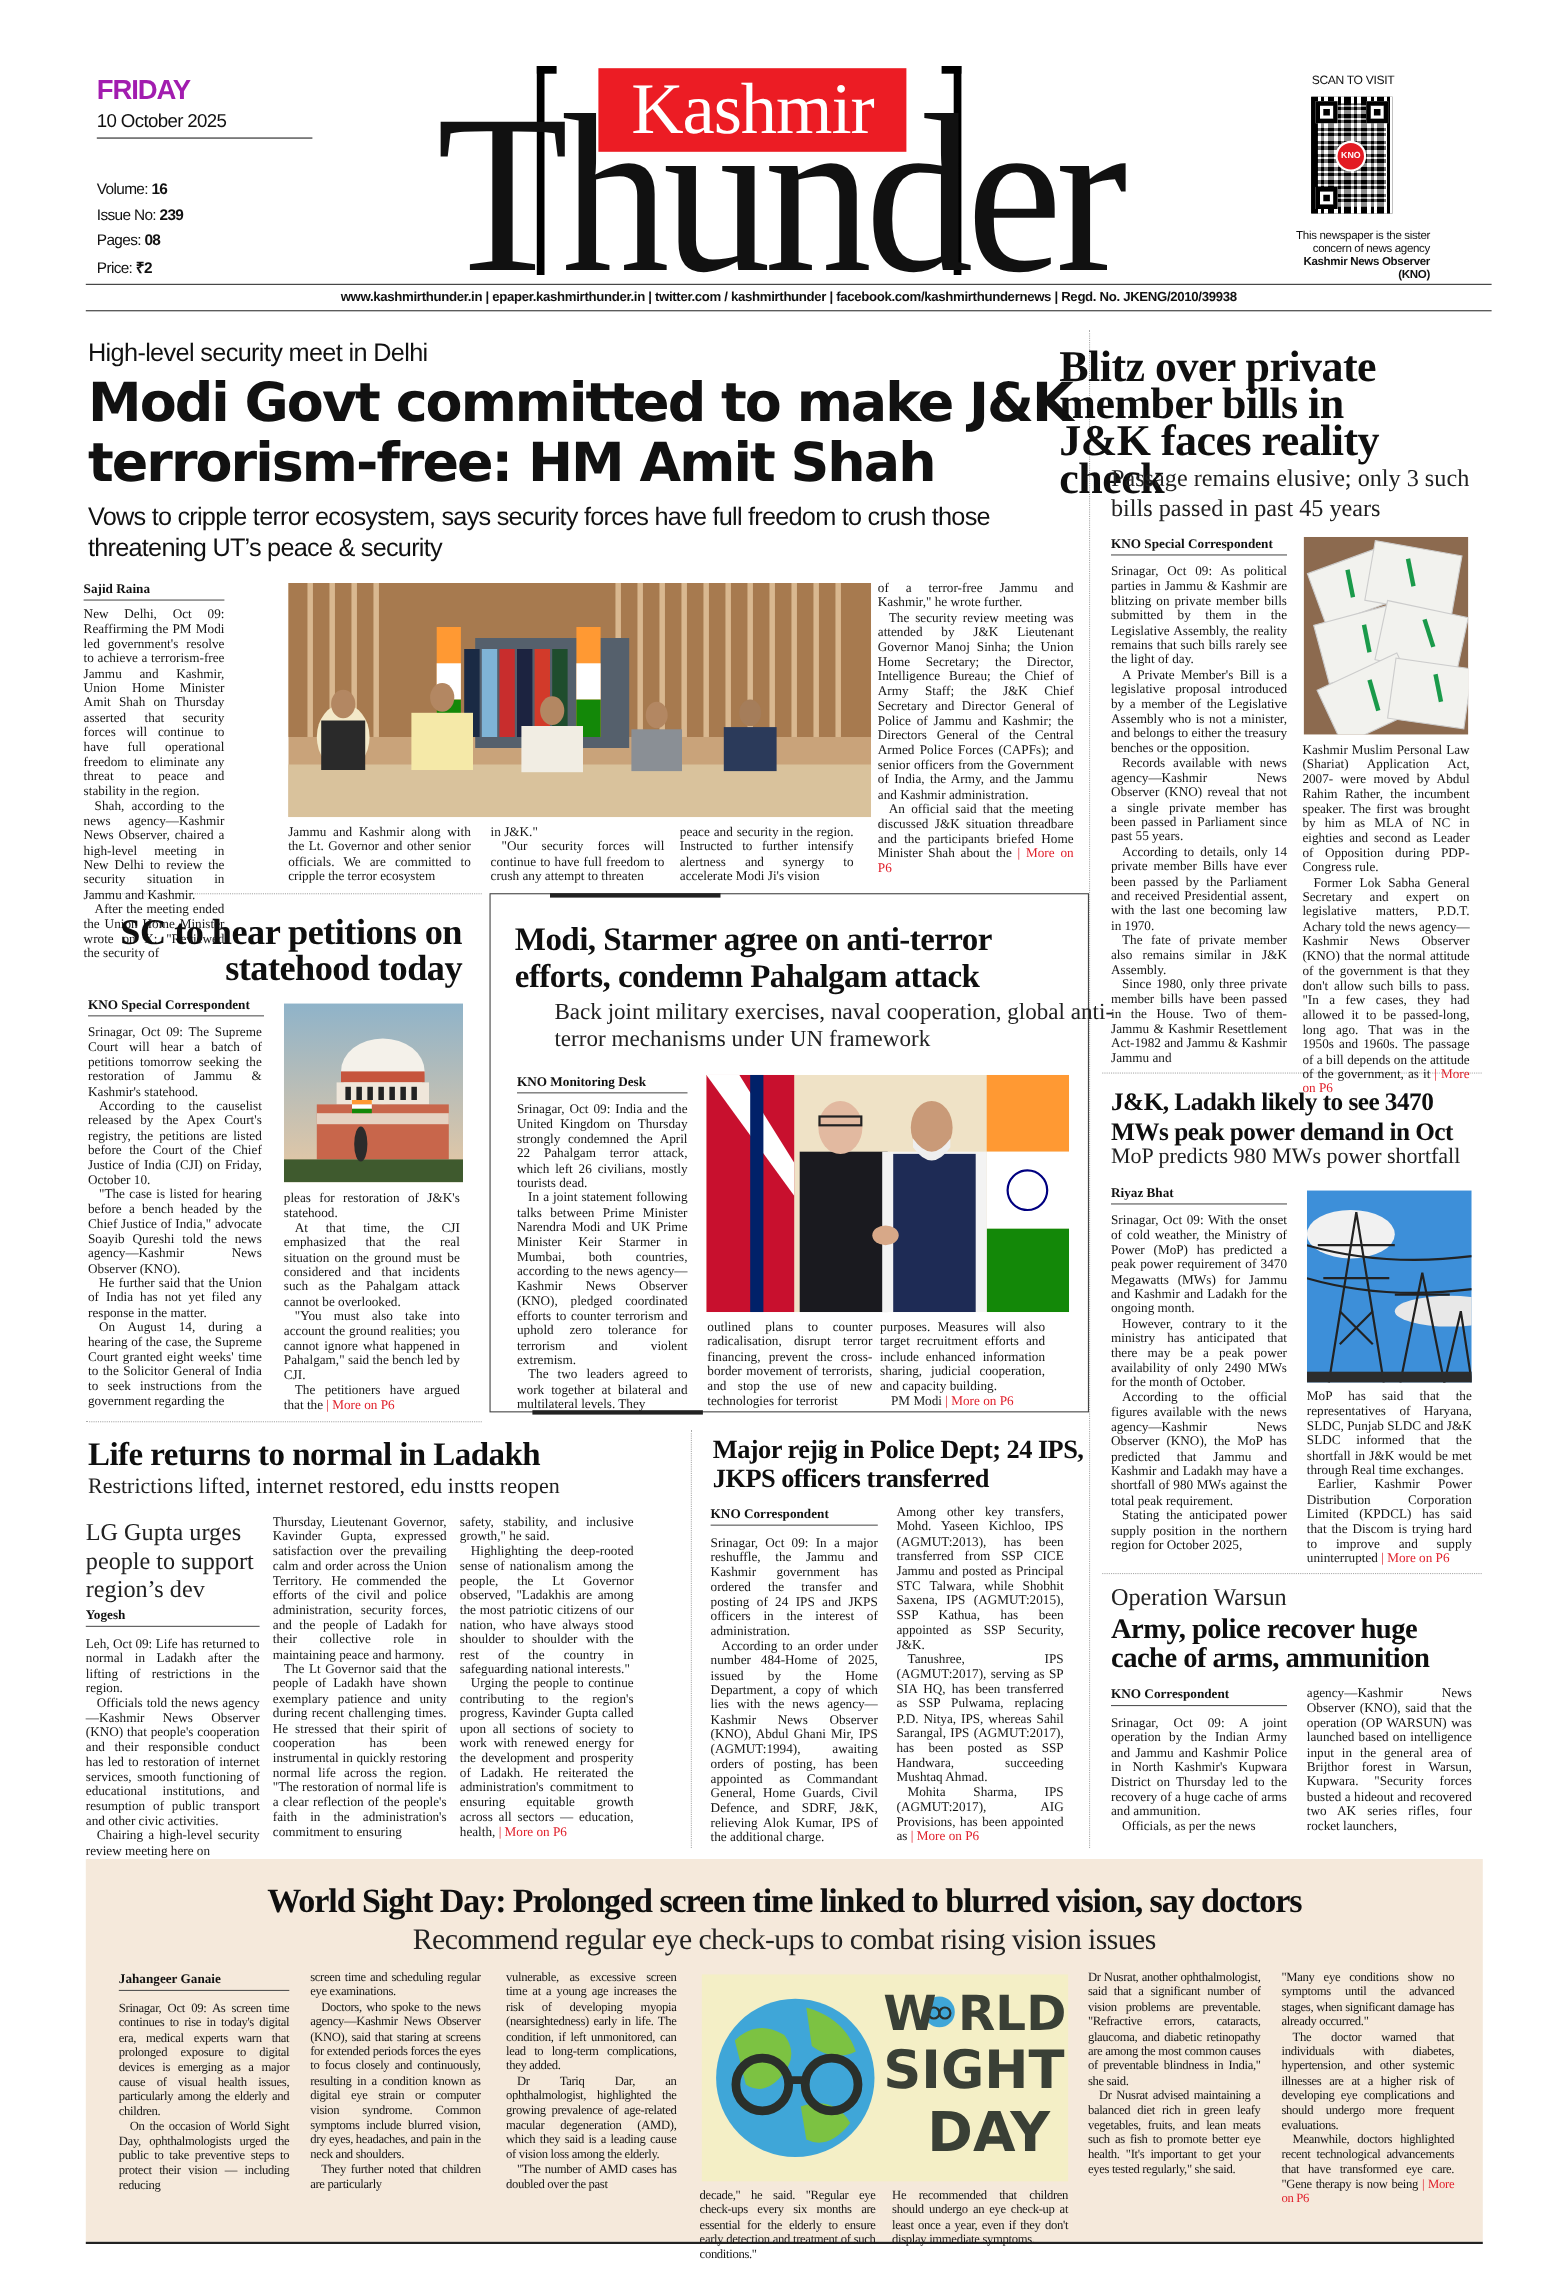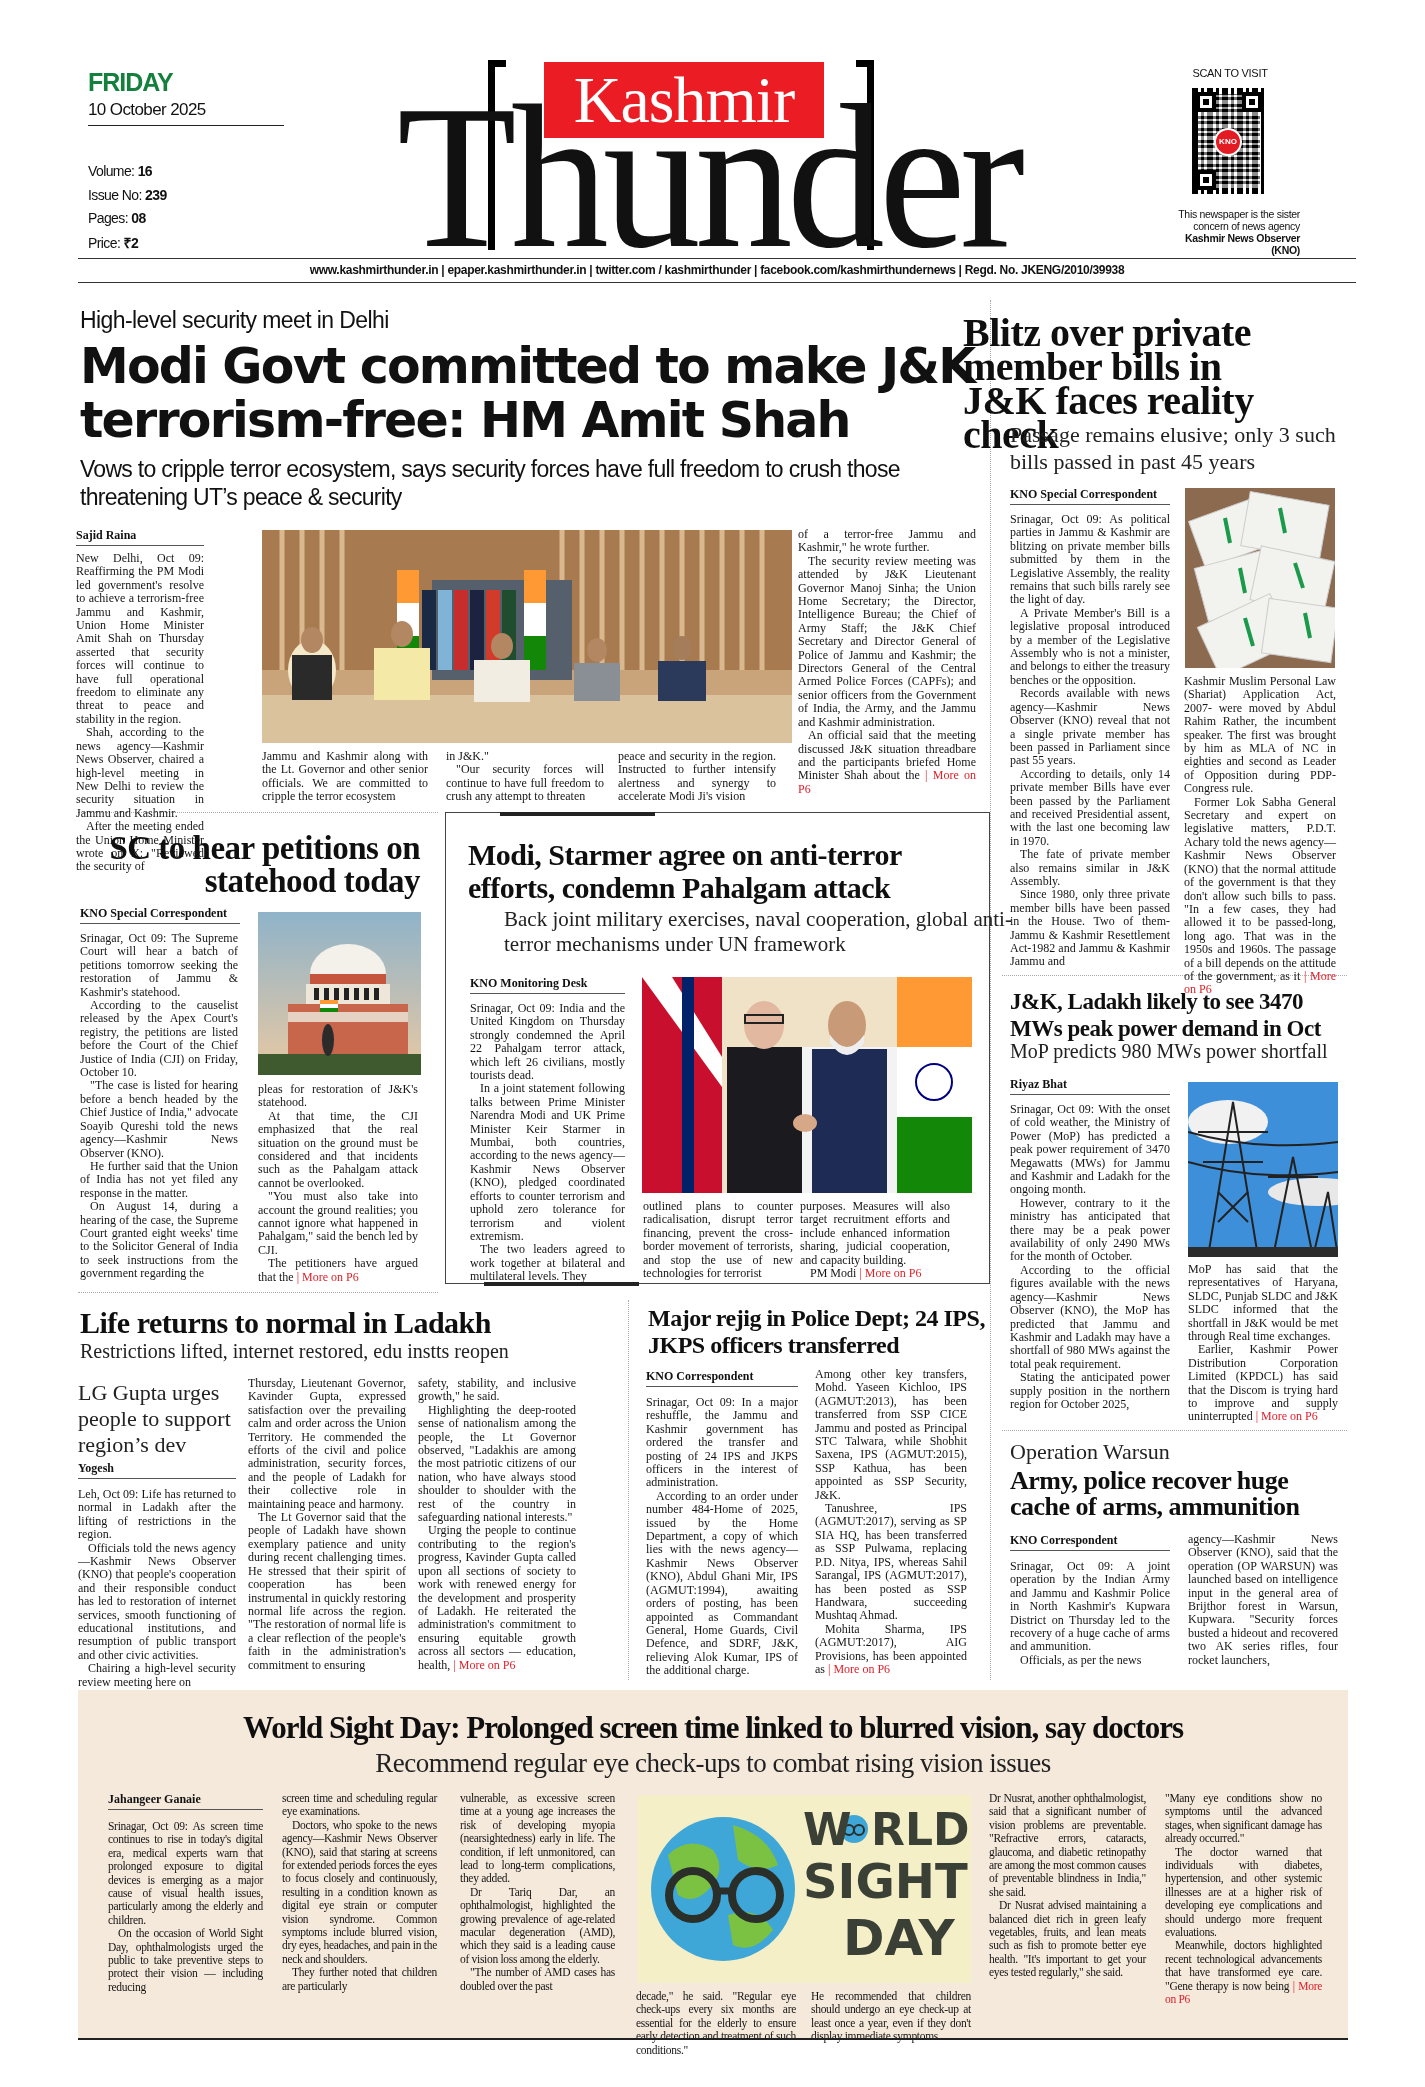--- a/index.html
+++ b/index.html
@@ -12,21 +12,21 @@
   .body-text p:first-child { text-indent: 0; }
   .more { color: #e0202b; }
   .byline { font-family: "Liberation Serif", serif; font-weight: bold; font-size: 12px; border-bottom: 1px solid #555; padding-bottom: 2px; margin-bottom: 6px; }
   .hl { font-family: "Liberation Serif", serif; font-weight: bold; letter-spacing: -0.5px; line-height: 1.0; color: #0f0f0f; }
   .dek { font-family: "Liberation Serif", serif; font-weight: normal; line-height: 1.05; color: #222; }
   .photo { overflow: hidden; }
   .dot-rule { border-top: 1px dotted #aaa; }
   .vrule { border-left: 1px dotted #aaa; }
 
   
-  #day { left: 88px; top: 68px; font-size: 25px; font-weight: bold; color: #15803d; letter-spacing: -1px; }
+  #day { left: 88px; top: 68px; font-size: 25px; font-weight: bold; color: #a21caf; letter-spacing: -1px; }
   #date { left: 88px; top: 100px; font-size: 17px; letter-spacing: -0.6px; }
   #date-rule { left: 88px; top: 125px; width: 196px; border-top: 1.5px solid #222; }
   .meta { left: 88px; font-size: 14px; letter-spacing: -0.6px; }
   #logo-bracket-l { left: 488px; top: 60px; width: 18px; height: 190px; border-left: 7px solid #000; border-top: 7px solid #000; border-bottom: 0; }
   #logo-bracket-r { left: 856px; top: 60px; width: 18px; height: 190px; border-right: 7px solid #000; border-top: 7px solid #000; }
   #logo-red { left: 544px; top: 62px; width: 280px; height: 76px; background: #ec1c24; color: #fff; font-family: "Liberation Serif", serif; font-size: 66px; line-height: 76px; text-align: center; letter-spacing: -1px; }
   #logo-thunder { left: 348px; top: 82px; width: 720px; font-family: "Liberation Serif", serif; font-size: 196px; line-height: 190px; letter-spacing: -6px; text-align: center; transform: scaleY(1.05); }
   #scan { left: 1170px; top: 67px; width: 120px; text-align: center; font-size: 11px; letter-spacing: -0.3px; }
   #qr { left: 1192px; top: 90px; width: 72px; height: 108px; background:
       repeating-linear-gradient(90deg, #000 0 6px, #fff 6px 9px, #000 9px 12px, #fff 12px 15px),

